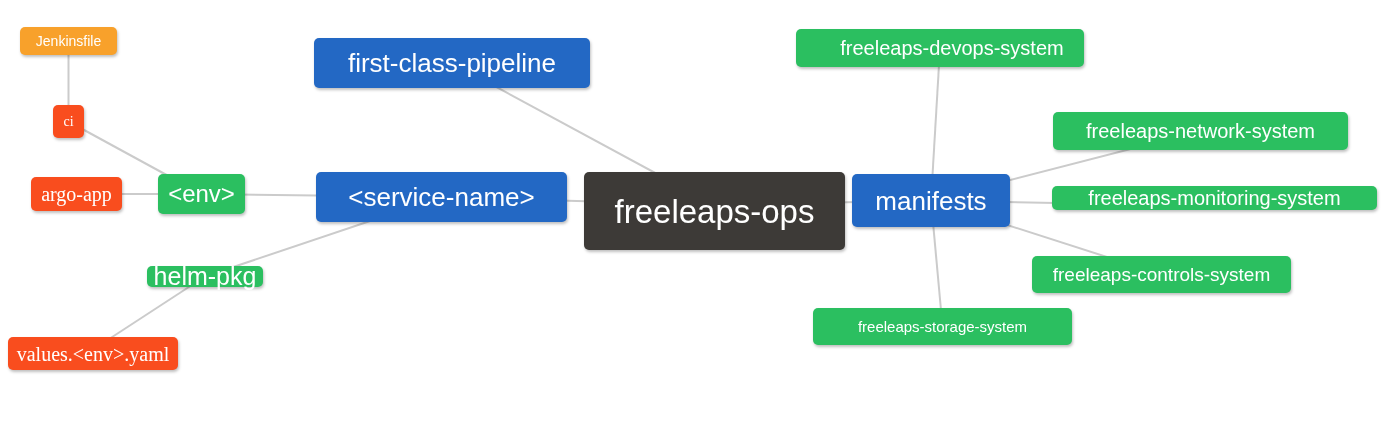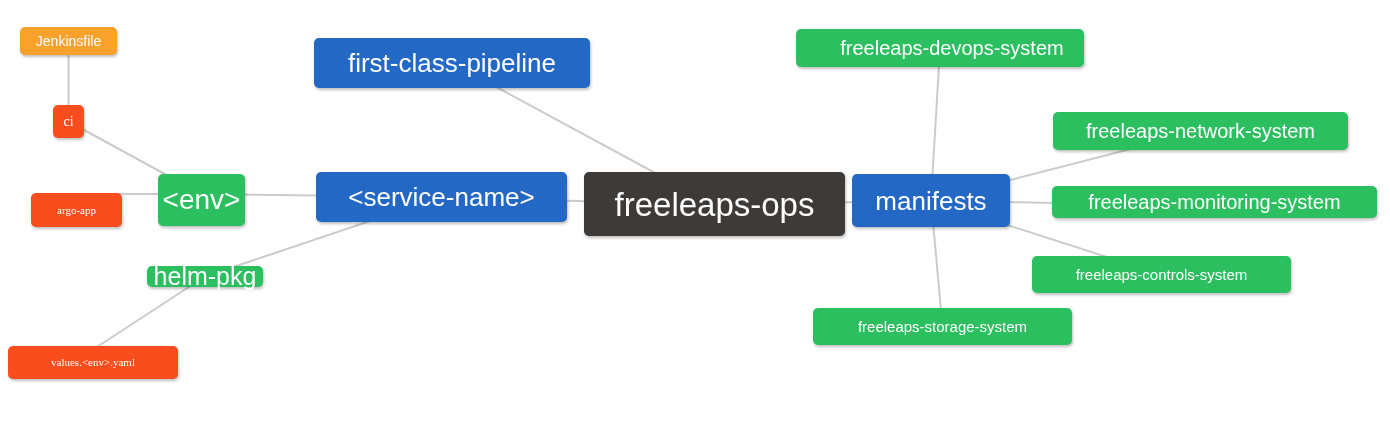--- a/index.html
+++ b/index.html
@@ -45,21 +45,21 @@
     cursor:default;
     line-height:1;
     padding:0 4px;
   }
   .n-root{background:var(--root-color);}
   .n-primary{background:var(--primary);}
   .n-success{background:var(--success);}
   .n-danger{background:var(--danger);font-family:Liberation Serif, serif;}
   .n-warning{background:var(--warning);}
   .sz-xs{font-size:14px;}
-  .sz-sm{font-size:11px;margin-top:16px;}
+  .sz-sm{font-size:20px;}
   .sz-md{font-size:20px;}
   .sz-lg{font-size:26px;}
   .sz-xl{font-size:33px;}
 </style>
 </head>
 <body>
 
 <div class="canvas">
 
   <svg class="edges" viewBox="0 0 1390 421" xmlns="http://www.w3.org/2000/svg">
@@ -78,37 +78,37 @@
     <line x1="931" y1="200.5" x2="1161.5" y2="274.5"></line>
     <line x1="931" y1="200.5" x2="942.5" y2="326.5"></line>
   </svg>
 
   <div class="node n-warning sz-xs" style="left:20px;top:27px;width:97px;height:28px;">Jenkinsfile</div>
 
   <div class="node n-danger sz-xs" style="left:53px;top:105px;width:31px;height:33px;">ci</div>
 
   <div class="node n-danger sz-sm" style="left:31px;top:177px;width:91px;height:34px;">argo-app</div>
 
-  <div class="node n-success sz-md" style="left:158px;top:174px;width:87px;height:52px;font-size:28px;">&lt;env&gt;</div>
+  <div class="node n-success sz-md" style="left:158px;top:174px;width:87px;height:40px;font-size:24px;">&lt;env&gt;</div>
 
   <div class="node n-success sz-md" style="left:147px;top:266px;width:116px;height:21px;font-size:25px;">helm-pkg</div>
 
-  <div class="node n-danger sz-sm" style="left:8px;top:330px;width:170px;height:33px;">values.&lt;env&gt;.yaml</div>
+  <div class="node n-danger sz-sm" style="left:8px;top:337px;width:170px;height:33px;">values.&lt;env&gt;.yaml</div>
 
   <div class="node n-primary sz-lg" style="left:314px;top:38px;width:276px;height:50px;">first-class-pipeline</div>
 
   <div class="node n-primary sz-lg" style="left:316px;top:172px;width:251px;height:50px;">&lt;service-name&gt;</div>
 
-  <div class="node n-root sz-xl" style="left:584px;top:172px;width:261px;height:64px;">freeleaps-ops</div>
+  <div class="node n-root sz-xl" style="left:584px;top:172px;width:261px;height:78px;">freeleaps-ops</div>
 
   <div class="node n-primary sz-lg" style="left:852px;top:174px;width:158px;height:53px;">manifests</div>
 
   <div class="node n-success sz-md" style="left:796px;top:29px;width:288px;height:38px;padding-left:28px;">freeleaps-devops-system</div>
 
   <div class="node n-success sz-md" style="left:1053px;top:112px;width:295px;height:38px;text-align:center;">freeleaps-network-system</div>
 
-  <div class="node n-success sz-md" style="left:1052px;top:186px;width:325px;height:32px;">freeleaps-monitoring-system</div>
+  <div class="node n-success sz-md" style="left:1052px;top:186px;width:325px;height:24px;">freeleaps-monitoring-system</div>
 
-  <div class="node n-success sz-md" style="left:1032px;top:256px;width:259px;height:37px;font-size:15px;">freeleaps-controls-system</div>
+  <div class="node n-success sz-md" style="left:1032px;top:256px;width:259px;height:37px;font-size:19px;">freeleaps-controls-system</div>
 
   <div class="node n-success sz-md" style="left:813px;top:308px;width:259px;height:37px;font-size:15px;">freeleaps-storage-system</div>
 
 </div>
 
 </body></html>

